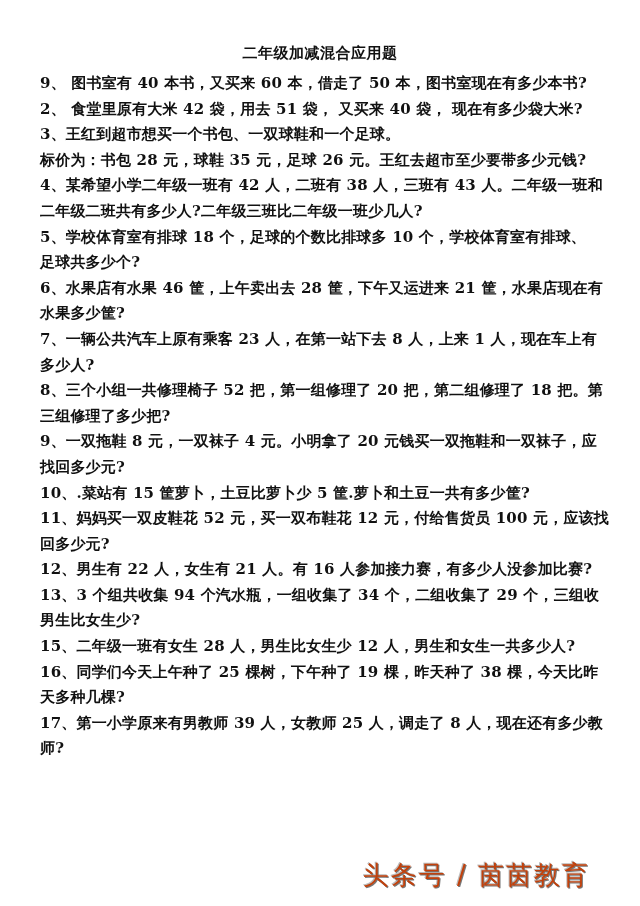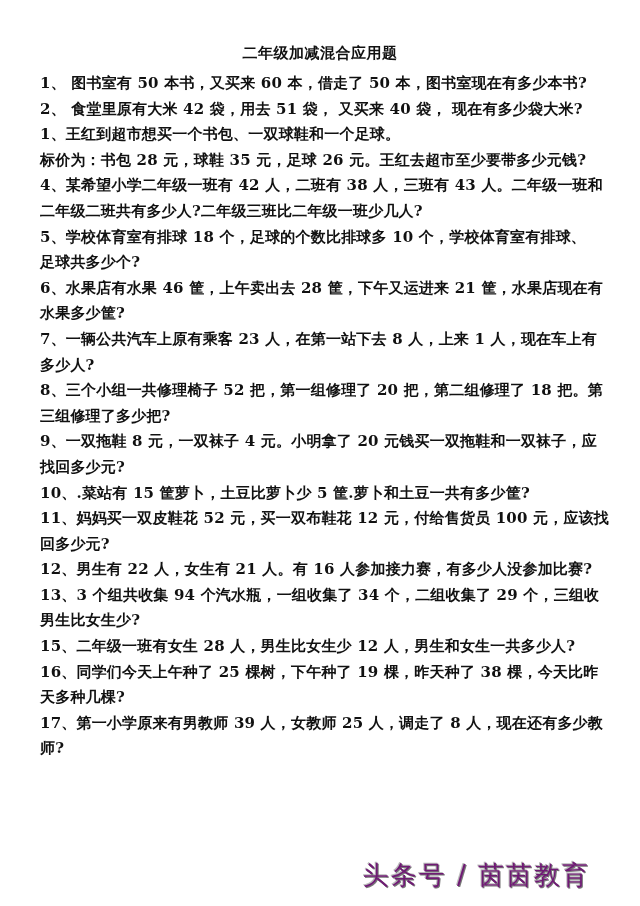--- a/index.html
+++ b/index.html
@@ -4,32 +4,32 @@
 <style>
   html, body { margin:0; padding:0; background:#ffffff; }
   body { width:640px; height:906px; position:relative; overflow:hidden;
          font-family:"DejaVu Serif","Liberation Serif",serif; color:#111; }
   .title { position:absolute; top:44px; left:0; width:640px; text-align:center;
            font-size:15px; font-weight:bold; letter-spacing:0.5px; }
   .lines { position:absolute; top:71px; left:40px; width:575px; }
   .line { height:25.6px; line-height:25.6px; font-size:15px; white-space:nowrap;
           font-weight:bold; letter-spacing:0.2px; }
   .watermark { position:absolute; top:858px; right:50px; font-family:"DejaVu Sans","Liberation Sans",sans-serif;
-               font-size:26px; color:#701a75; letter-spacing:2px;
+               font-size:26px; color:#c2410c; letter-spacing:2px;
                text-shadow: 1px 1px 0 #777, -1px -1px 0 #bbb; }
 </style>
 </head>
 <body>
 
 <div class="title">二年级加减混合应用题</div>
 
 <div class="lines">
-  <div class="line">1、  图书室有 50 本书，又买来 60 本，借走了 50 本，图书室现在有多少本书?</div>
+  <div class="line">9、  图书室有 40 本书，又买来 60 本，借走了 50 本，图书室现在有多少本书?</div>
   <div class="line">2、  食堂里原有大米 42 袋，用去 51 袋，  又买来 40 袋，  现在有多少袋大米?</div>
-  <div class="line">1、王红到超市想买一个书包、一双球鞋和一个足球。</div>
+  <div class="line">3、王红到超市想买一个书包、一双球鞋和一个足球。</div>
   <div class="line">标价为：书包 28 元，球鞋 35 元，足球 26 元。王红去超市至少要带多少元钱?</div>
   <div class="line">4、某希望小学二年级一班有 42 人，二班有 38 人，三班有 43 人。二年级一班和</div>
   <div class="line">二年级二班共有多少人?二年级三班比二年级一班少几人?</div>
   <div class="line">5、学校体育室有排球 18 个，足球的个数比排球多 10 个，学校体育室有排球、</div>
   <div class="line">足球共多少个?</div>
   <div class="line">6、水果店有水果 46 筐，上午卖出去 28 筐，下午又运进来 21 筐，水果店现在有</div>
   <div class="line">水果多少筐?</div>
   <div class="line">7、一辆公共汽车上原有乘客 23 人，在第一站下去 8 人，上来 1 人，现在车上有</div>
   <div class="line">多少人?</div>
   <div class="line">8、三个小组一共修理椅子 52 把，第一组修理了 20 把，第二组修理了 18 把。第</div>

